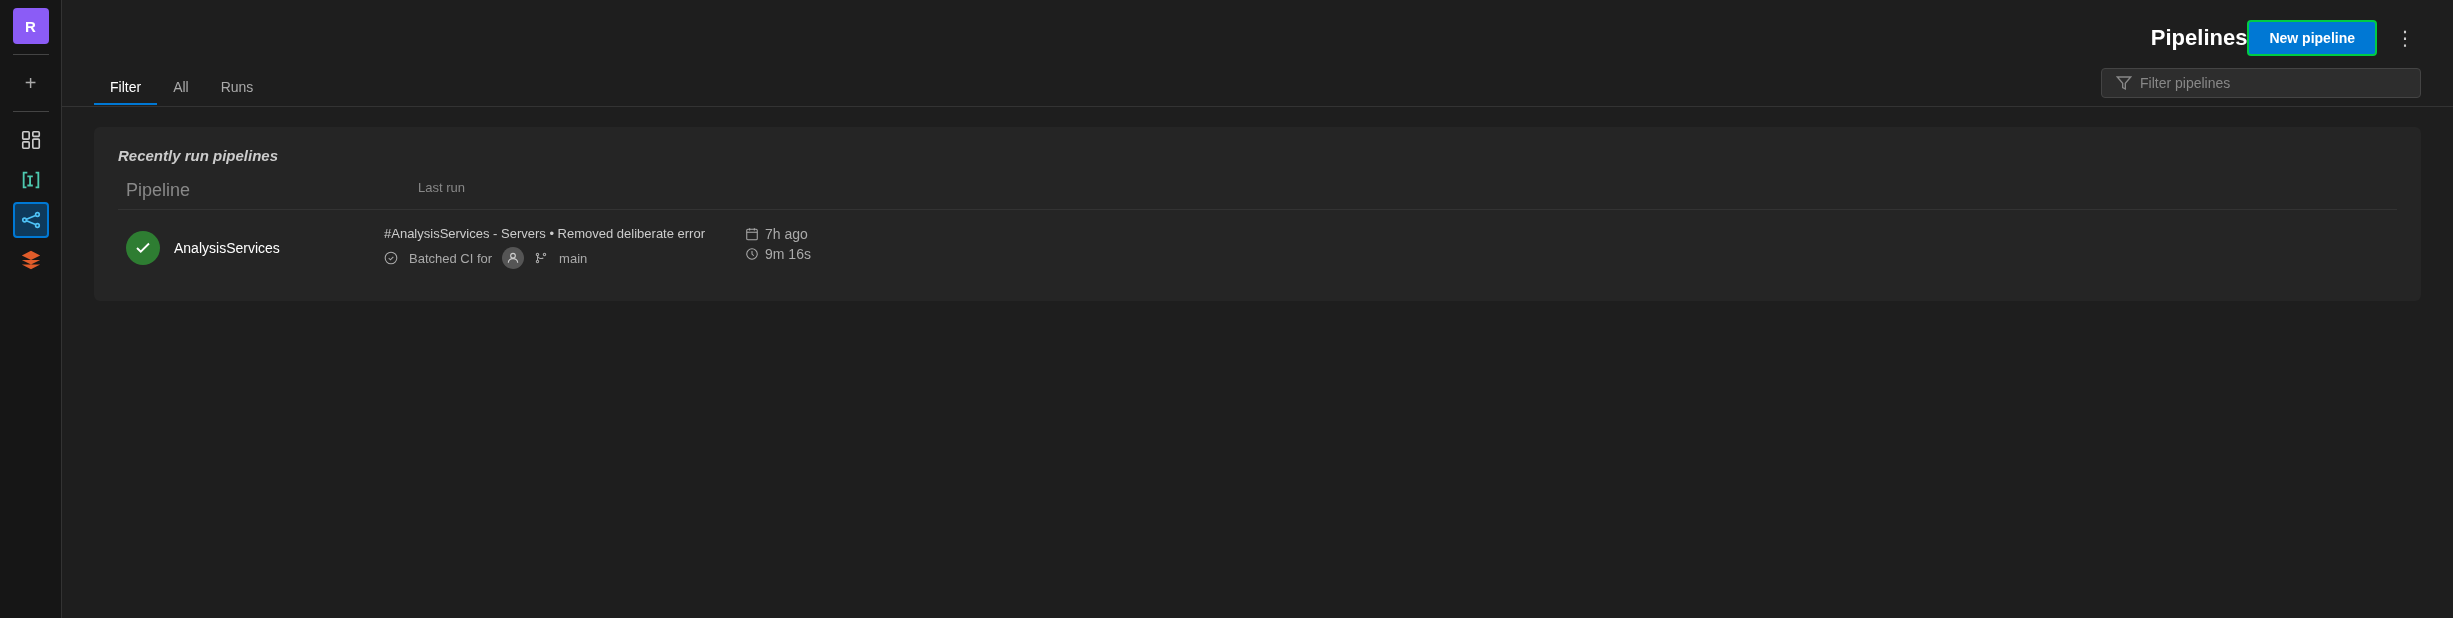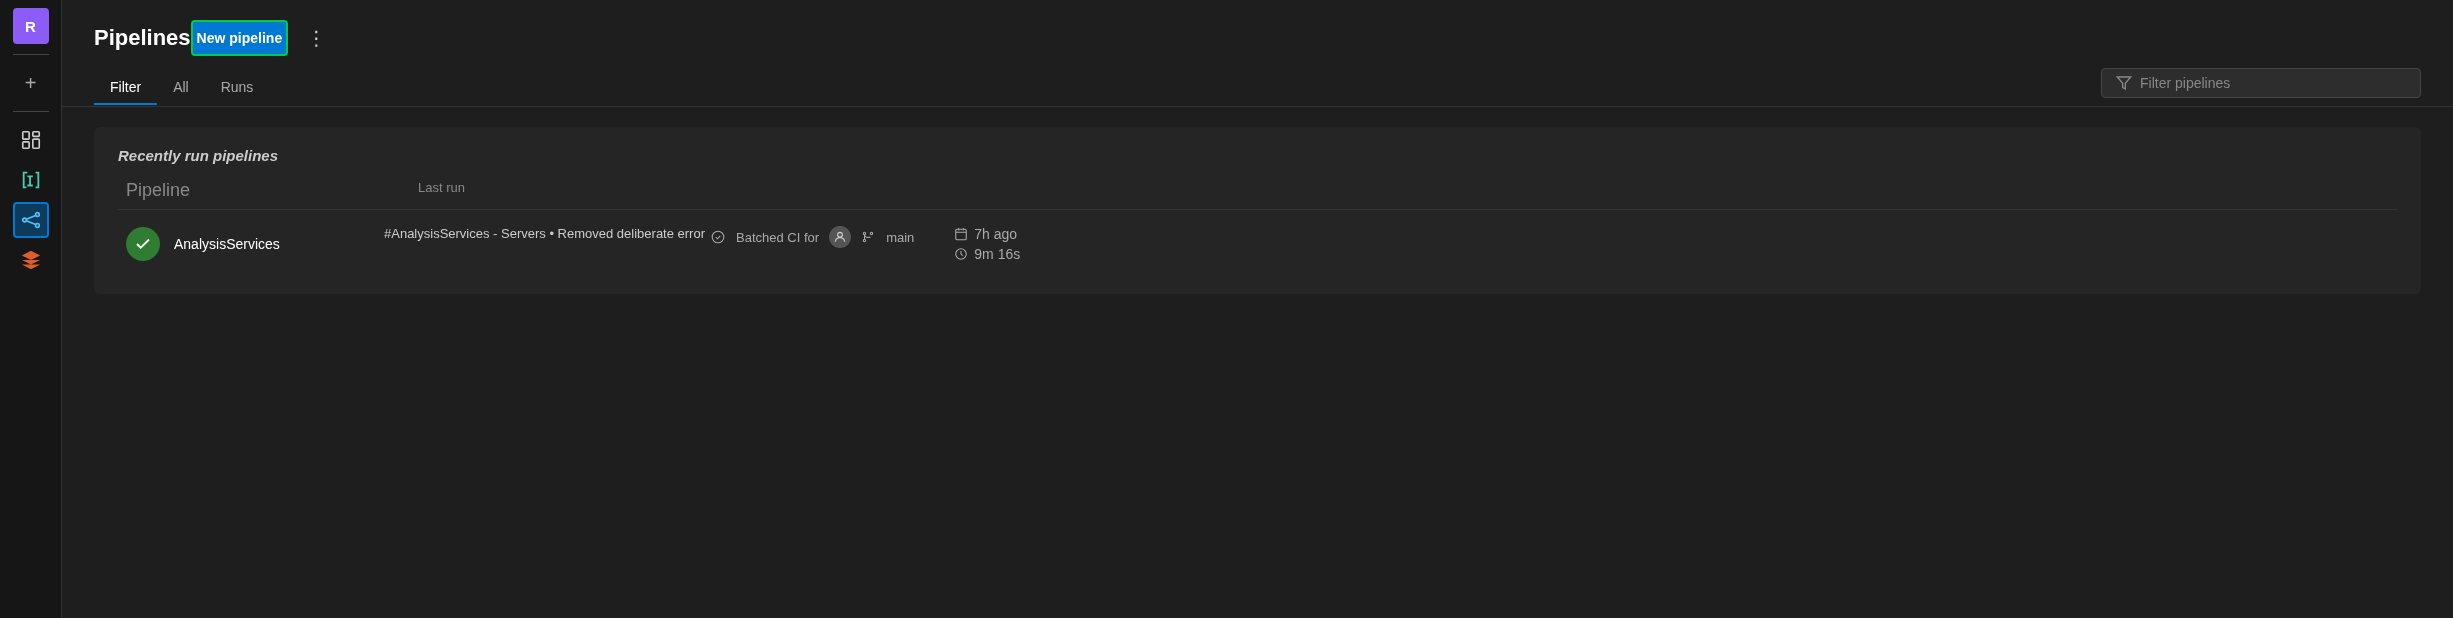--- a/index.html
+++ b/index.html
@@ -80,39 +80,39 @@
       flex: 1;
       display: flex;
       flex-direction: column;
       overflow: hidden;
     }
 
     
     .header {
       display: flex;
       align-items: center;
-      justify-content: flex-start;
+      justify-content: flex-end;
       padding: 20px 32px 0 32px;
     }
     .header-title {
       font-size: 22px;
       font-weight: 700;
       color: #ffffff;
     }
     .header-actions {
       display: flex;
       align-items: center;
       gap: 12px;
     }
     .btn-new-pipeline {
       background: #0078d4;
       color: white;
       border: 2px solid #00cc44;
       border-radius: 4px;
-      padding: 8px 4px;
+      padding: 8px 20px;
       font-size: 14px;
       font-weight: 600;
       cursor: pointer;
       white-space: nowrap;
     }
     .btn-more {
       width: 32px;
       height: 32px;
       background: transparent;
       border: none;
@@ -249,21 +249,21 @@
       font-size: 14px;
     }
     .pipeline-lastrun-info {
       flex: 1;
       display: flex;
       align-items: flex-start;
       gap: 40px;
     }
     .run-details {
       display: flex;
-      flex-direction: row;
+      flex-direction: column;
       gap: 6px;
     }
     .run-commit {
       color: #cccccc;
       font-size: 13px;
     }
     .run-meta {
       display: flex;
       align-items: center;
       gap: 10px;

